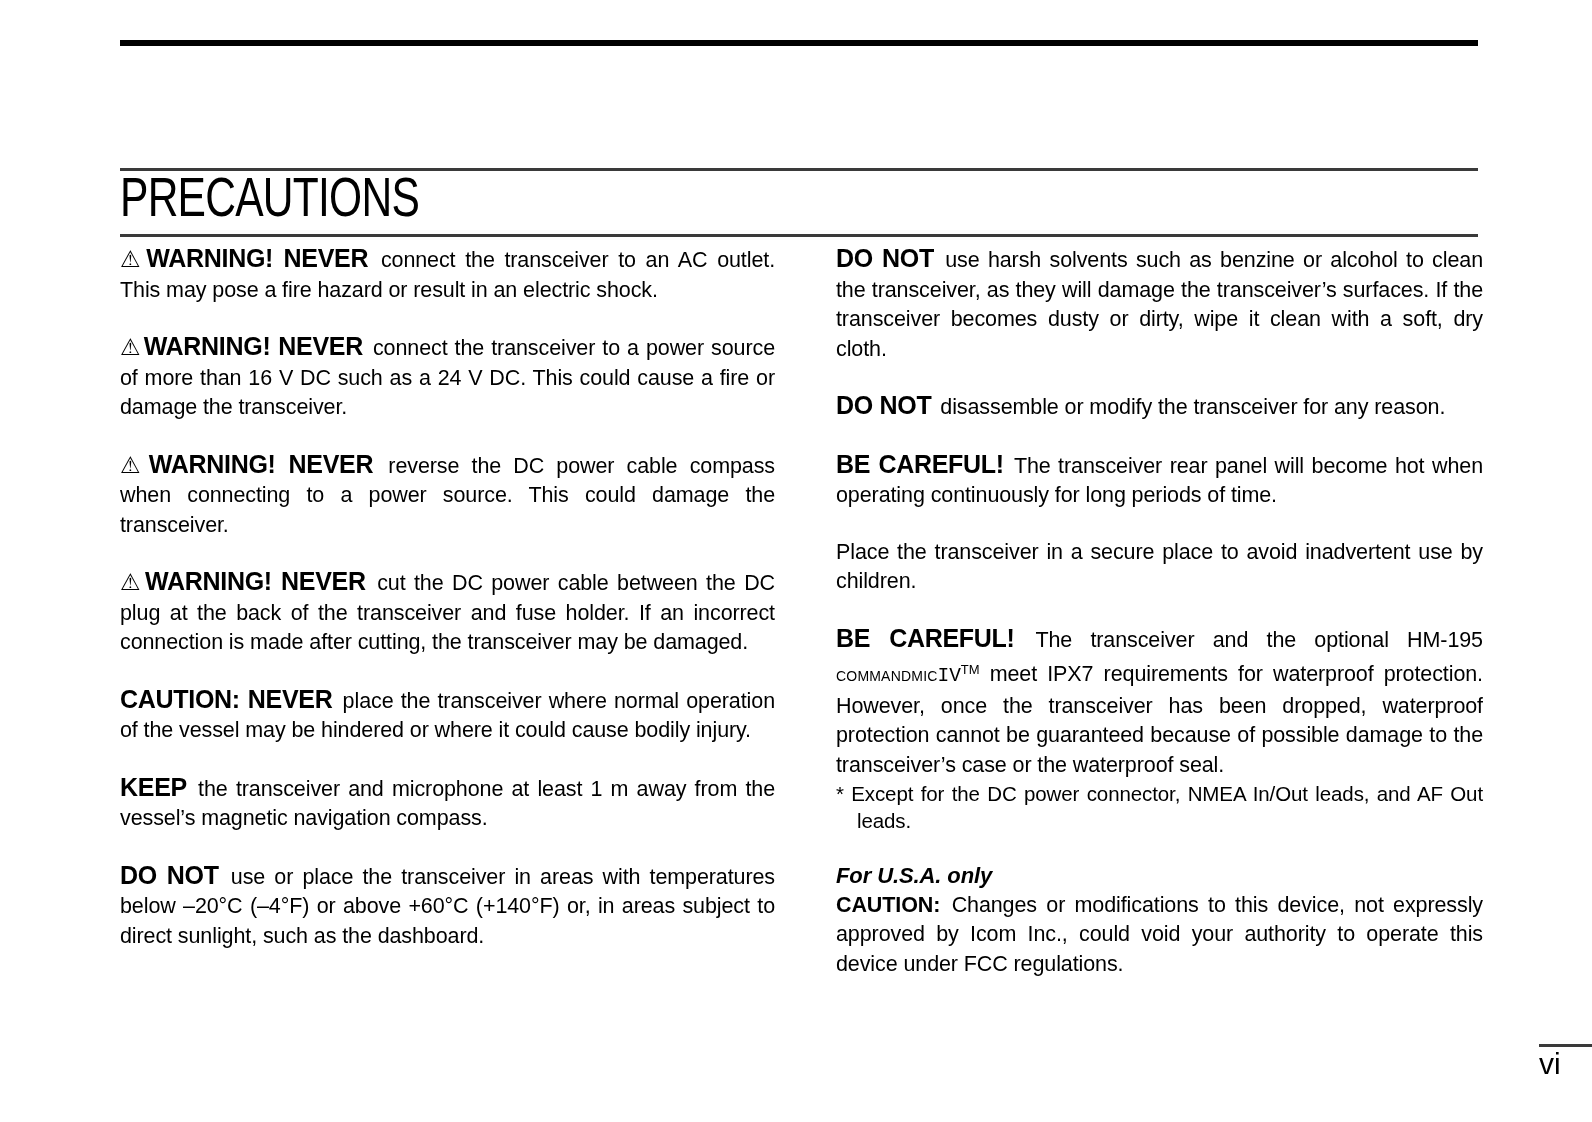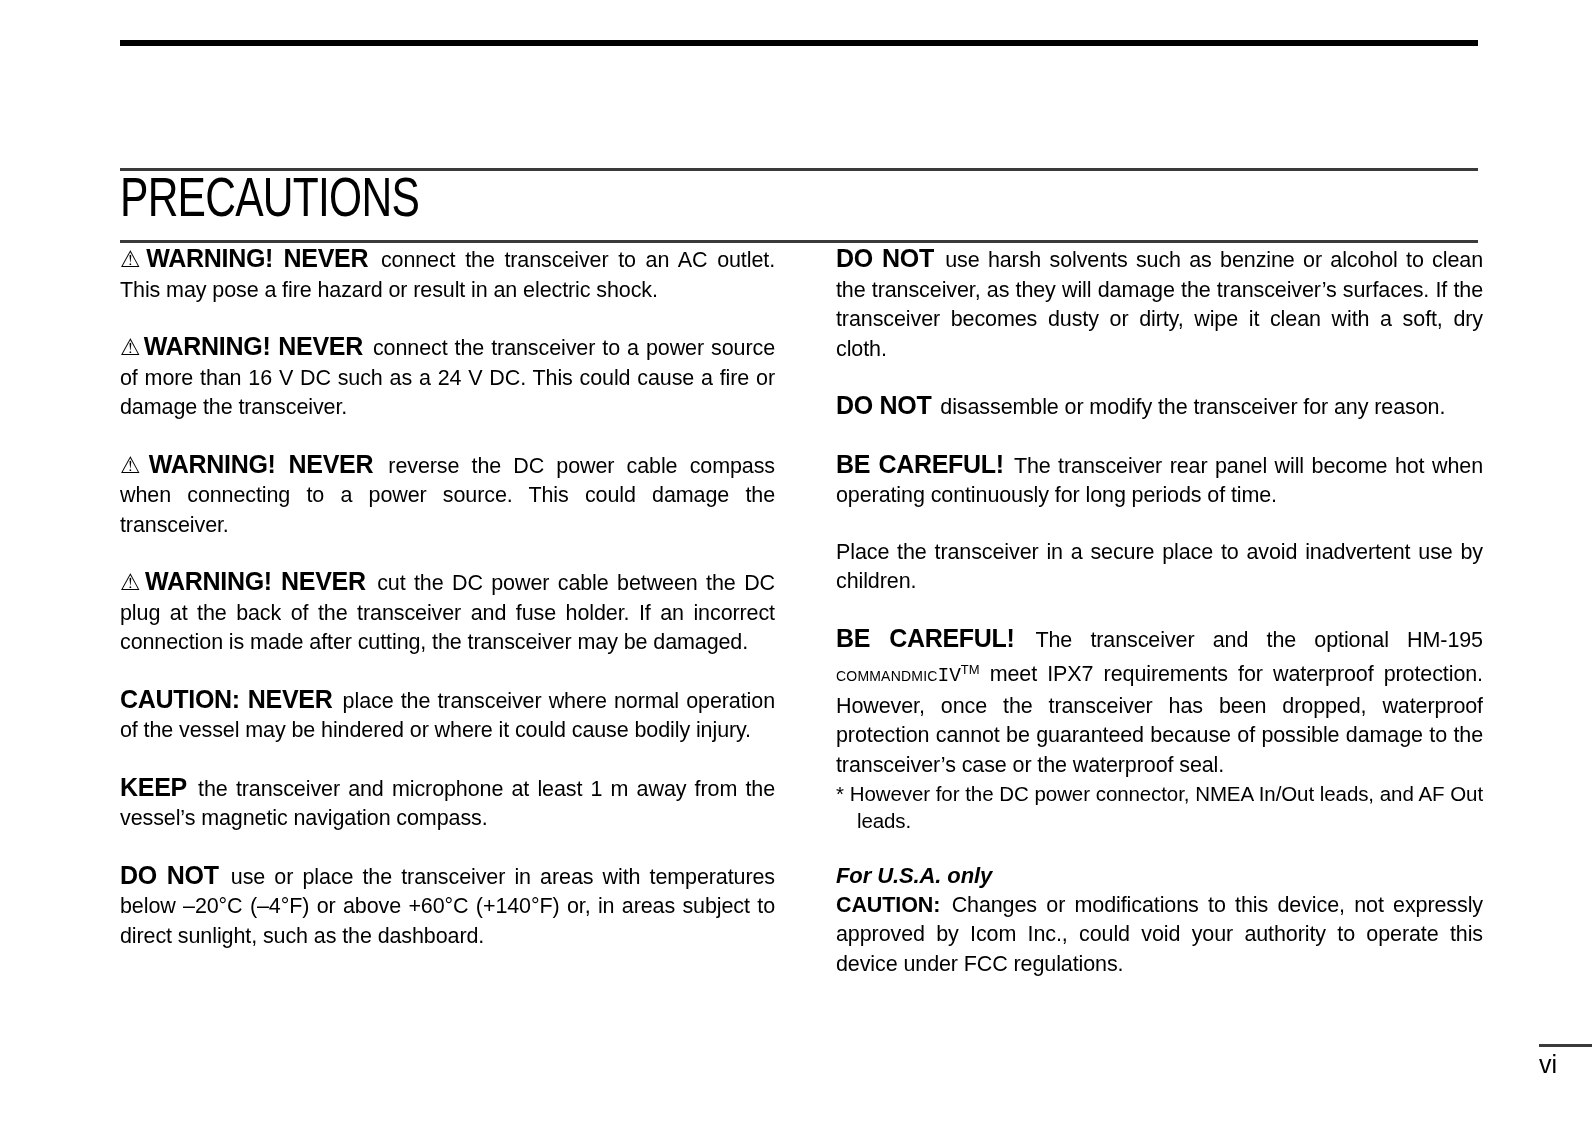--- a/index.html
+++ b/index.html
@@ -21,21 +21,21 @@
     height: 6px;
     background: #000000;
   }
   .title-block {
     position: absolute;
     left: 120px;
     top: 168px;
     width: 1358px;
     border-top: 3px solid #3a3a3a;
     border-bottom: 3px solid #3a3a3a;
-    padding: 1px 0 18px 0;
+    padding: 1px 0 12px 0;
   }
   .page-title {
     display: inline-block;
     font-size: 56px;
     line-height: 50px;
     font-weight: 400;
     letter-spacing: -1px;
     transform: scaleX(0.76);
     transform-origin: 0 50%;
     white-space: nowrap;
@@ -104,21 +104,21 @@
     left: 1539px;
     top: 1044px;
     width: 53px;
     height: 3px;
     background: #3a3a3a;
   }
   .pagenum {
     position: absolute;
     left: 1539px;
     top: 1050px;
-    font-size: 25px;
+    font-size: 30px;
     line-height: 28px;
   }
 </style>
 </head>
 <body>
 
 <div class="page">
 
   <div class="top-bar"></div>
 
@@ -149,21 +149,21 @@
     <p class="para"><span class="lead">DO NOT</span> <span>use harsh solvents such as benzine or alcohol to clean the transceiver, as they will damage the transceiver’s surfaces. If the transceiver becomes dusty or dirty, wipe it clean with a soft, dry cloth.</span></p>
 
     <p class="para"><span class="lead">DO NOT</span> <span>disassemble or modify the transceiver for any reason.</span></p>
 
     <p class="para"><span class="lead">BE CAREFUL!</span> <span>The transceiver rear panel will become hot when operating continuously for long periods of time.</span></p>
 
     <p class="para"><span>Place the transceiver in a secure place to avoid inadvertent use by children.</span></p>
 
     <div class="para">
       <p style="text-align: justify;"><span class="lead">BE CAREFUL!</span> <span>The transceiver and the optional HM-195</span> <span class="brand">COMMANDMIC</span><span class="brand-iv">IV</span><span class="tm">TM</span> <span>meet IPX7 requirements for waterproof protection. However, once the transceiver has been dropped, waterproof protection cannot be guaranteed because of possible damage to the transceiver’s case or the waterproof seal.</span></p>
-      <p class="footnote">* However for the DC power connector, NMEA In/Out leads, and AF Out leads.</p>
+      <p class="footnote">* Except for the DC power connector, NMEA In/Out leads, and AF Out leads.</p>
     </div>
 
     <div>
       <p class="usa-heading">For U.S.A. only</p>
       <p class="para usa-para"><span class="lead">CAUTION:</span> <span>Changes or modifications to this device, not expressly approved by Icom Inc., could void your authority to operate this device under FCC regulations.</span></p>
     </div>
 
   </div>
 
   <div class="pagenum-rule"></div>

